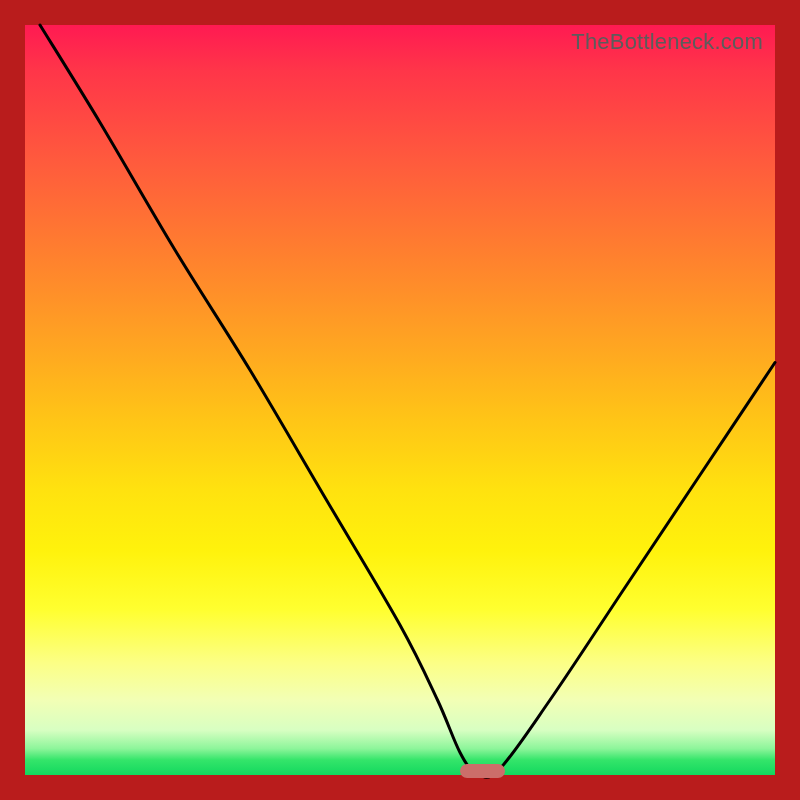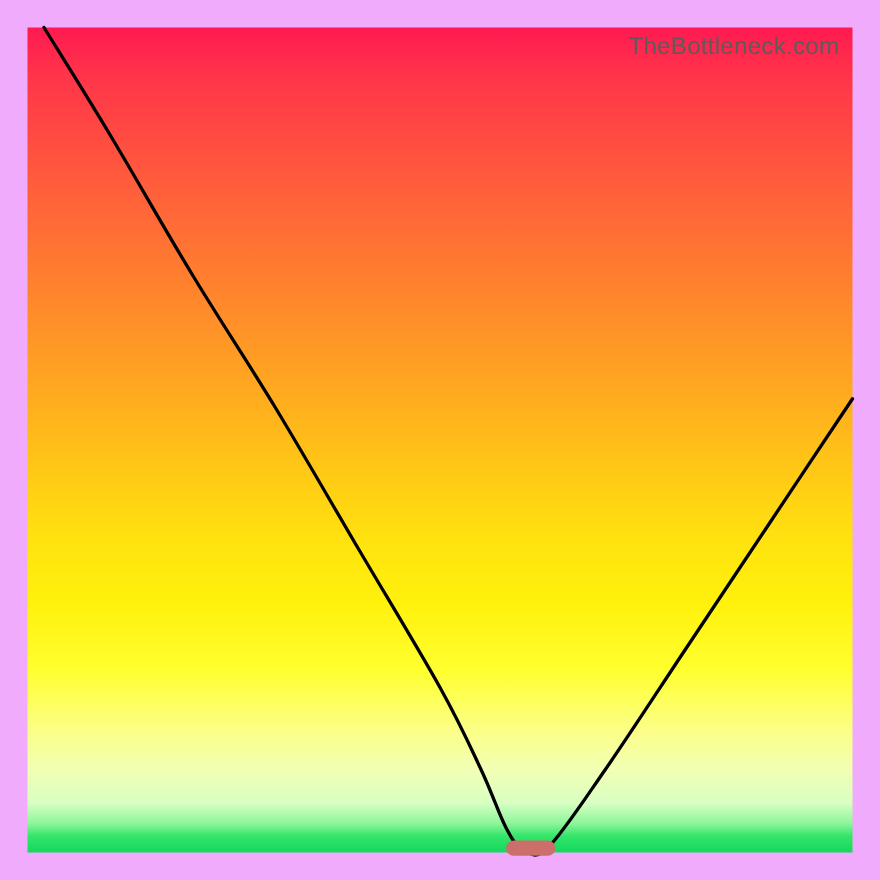--- a/index.html
+++ b/index.html
@@ -8,21 +8,21 @@
     width: 800px;
     height: 800px;
     overflow: hidden;
     background: #000;
     font-family: Arial, Helvetica, sans-serif;
   }
   .frame {
     position: relative;
     width: 800px;
     height: 800px;
-    background: #f0abfc;
+    background: #b91c1c;
   }
   
   .plot-area {
     position: absolute;
     left: 25px;
     top: 25px;
     width: 750px;
     height: 750px;
     
     background: linear-gradient(

